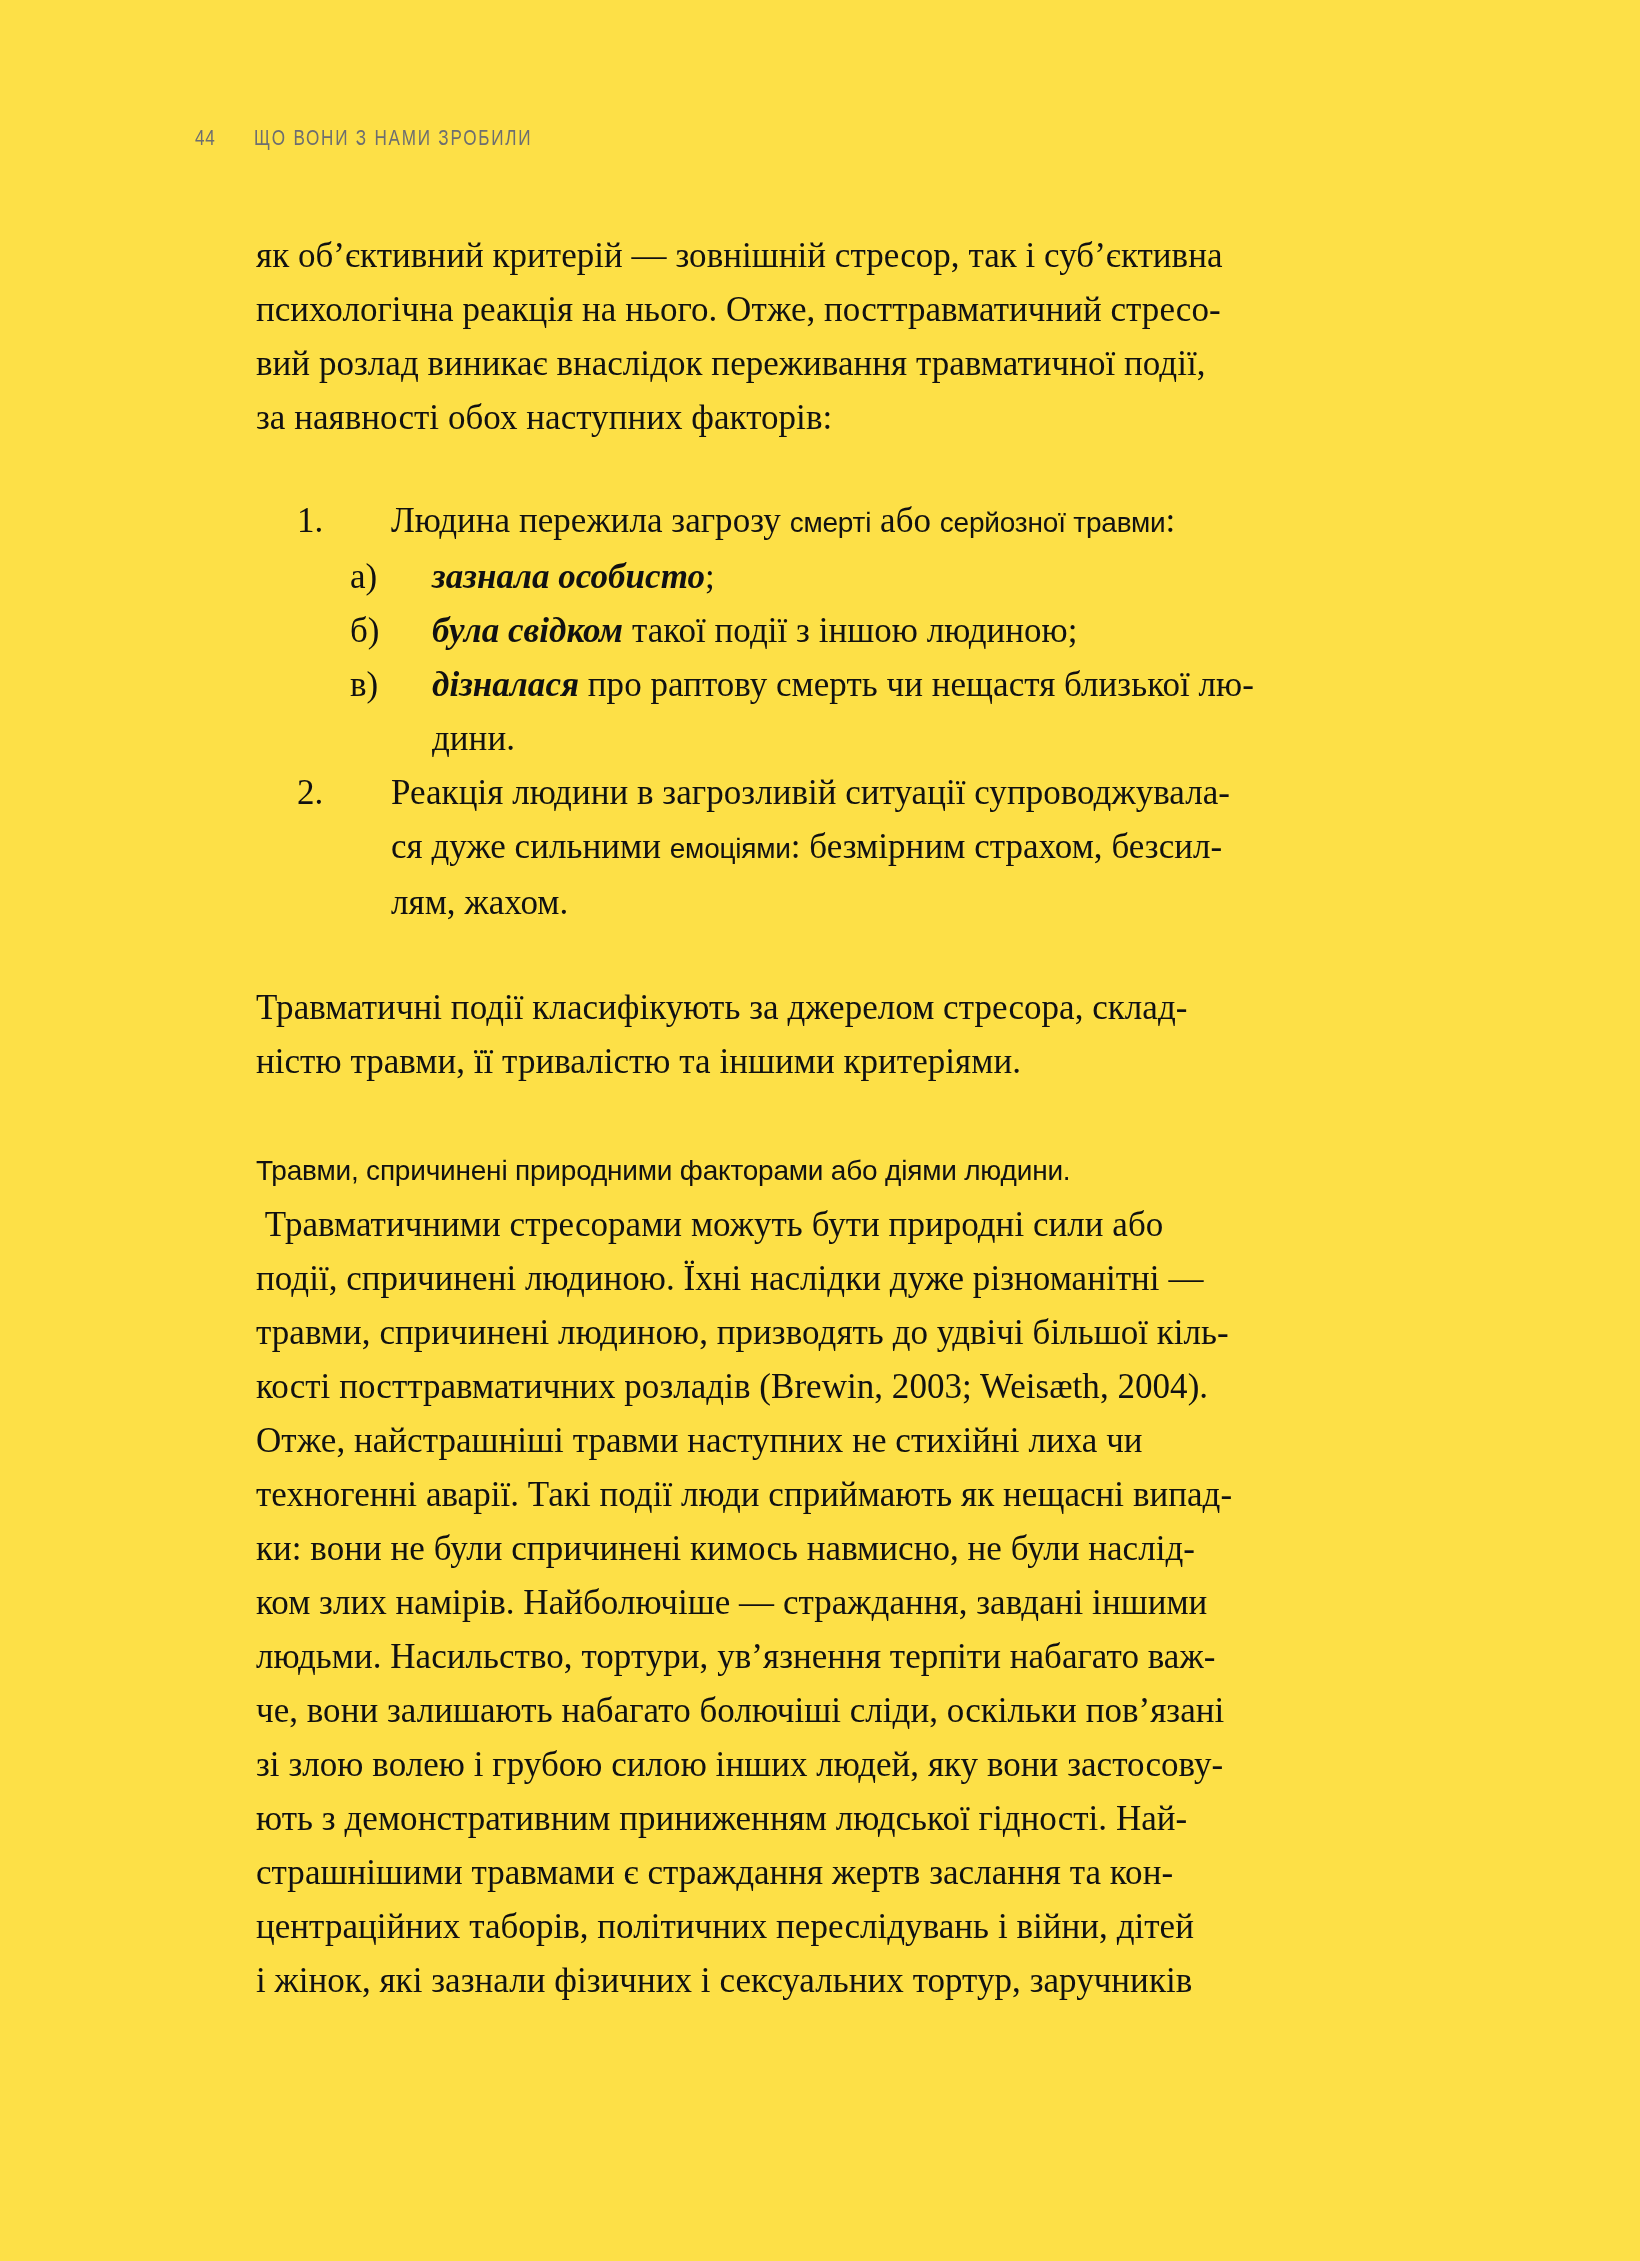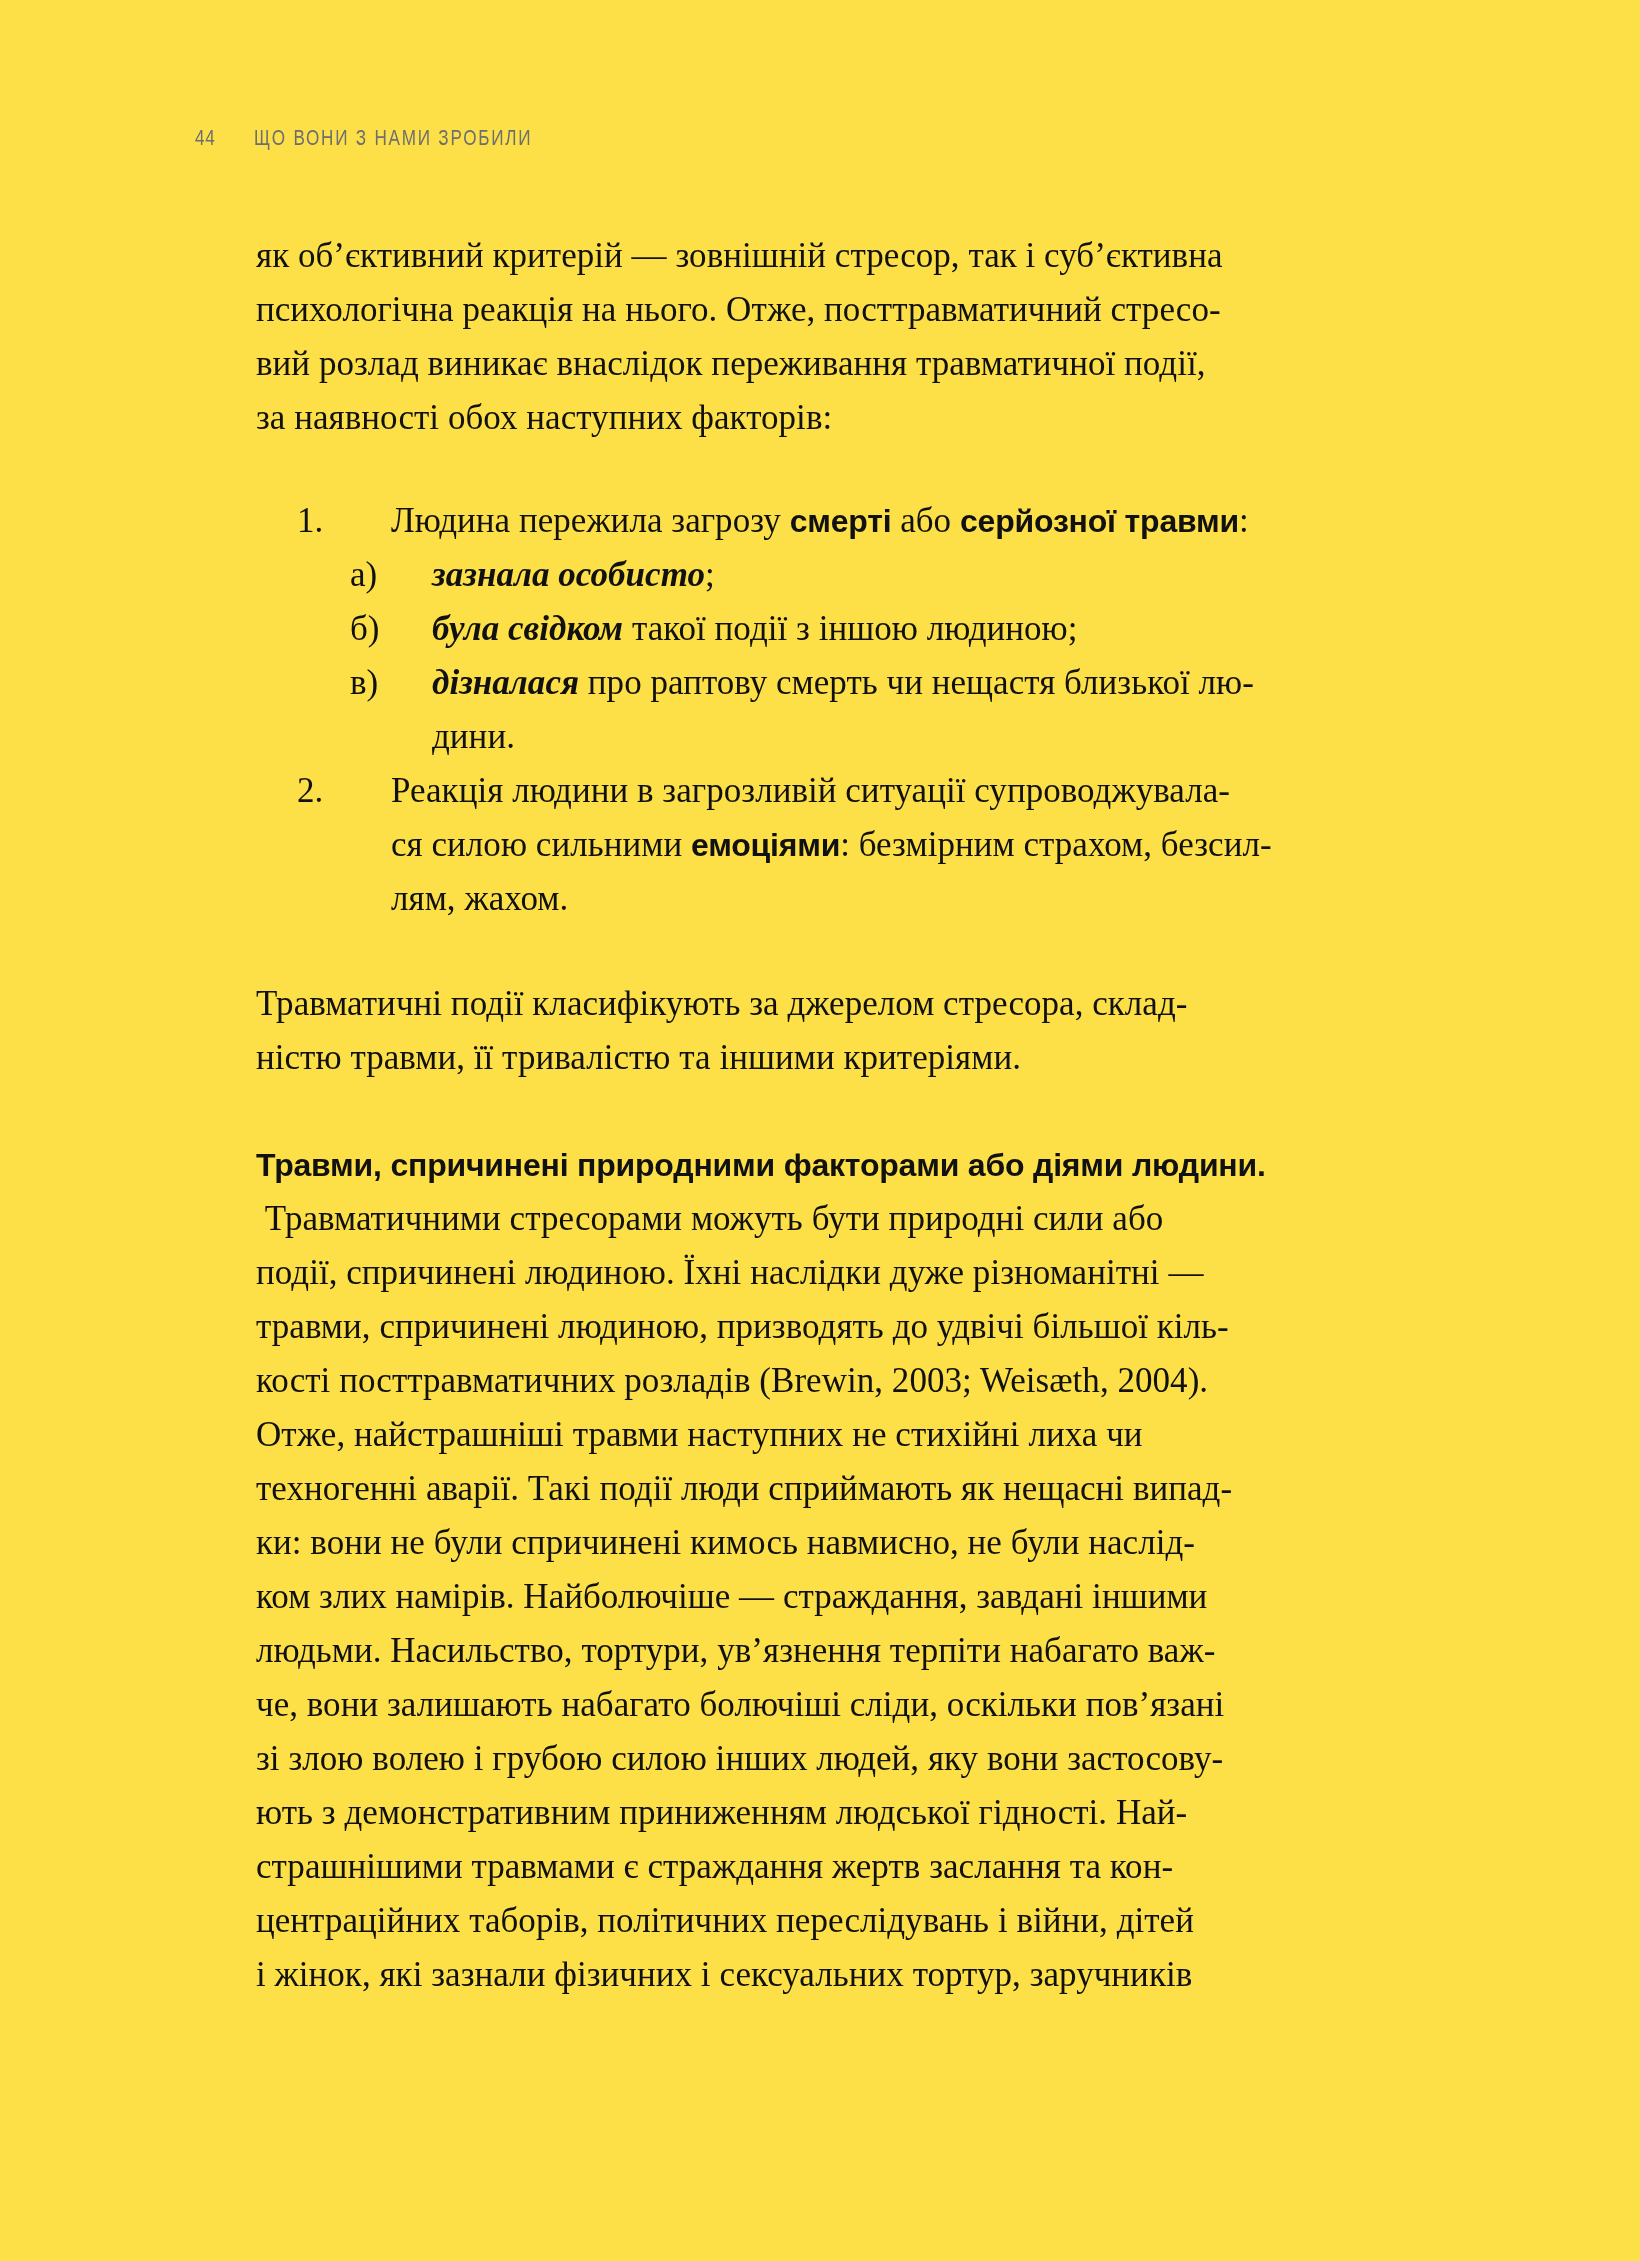--- a/index.html
+++ b/index.html
@@ -52,22 +52,22 @@
     line-height: 54px;
     letter-spacing: 0.04px;
     white-space: pre;
   }
 
   .para { margin: 0; }
 
   
   b, .b {
     font-family: "Liberation Sans", "DejaVu Sans", sans-serif;
-    font-weight: 700;
-    font-size: 32px;
+    font-weight: 400;
+    font-size: 28px;
     letter-spacing: -0.2px;
   }
   i, .i {
     font-style: italic;
     font-weight: bold;
   }
 
   
   .gap-list   { height: 49px; }
   .gap-para   { height: 51px; }
@@ -144,21 +144,21 @@
 
       <div class="li-b">
         <span class="mark">в)</span>
         <span class="ln"><i>дізналася</i><span> про раптову смерть чи нещастя близької лю-</span></span>
         <span class="ln cont">дини.</span>
       </div>
 
       <div class="li">
         <span class="mark">2.</span>
         <span class="ln">Реакція людини в загрозливій ситуації супроводжувала-</span>
-        <span class="ln"><span>ся силою сильними </span><b>емоціями</b><span>: безмірним страхом, безсил-</span></span>
+        <span class="ln"><span>ся дуже сильними </span><b>емоціями</b><span>: безмірним страхом, безсил-</span></span>
         <span class="ln">лям, жахом.</span>
       </div>
 
     </div>
 
     <div class="gap-para"></div>
 
     <p class="para">
       <span class="ln">Травматичні події класифікують за джерелом стресора, склад-</span>
       <span class="ln">ністю травми, її тривалістю та іншими критеріями.</span>

